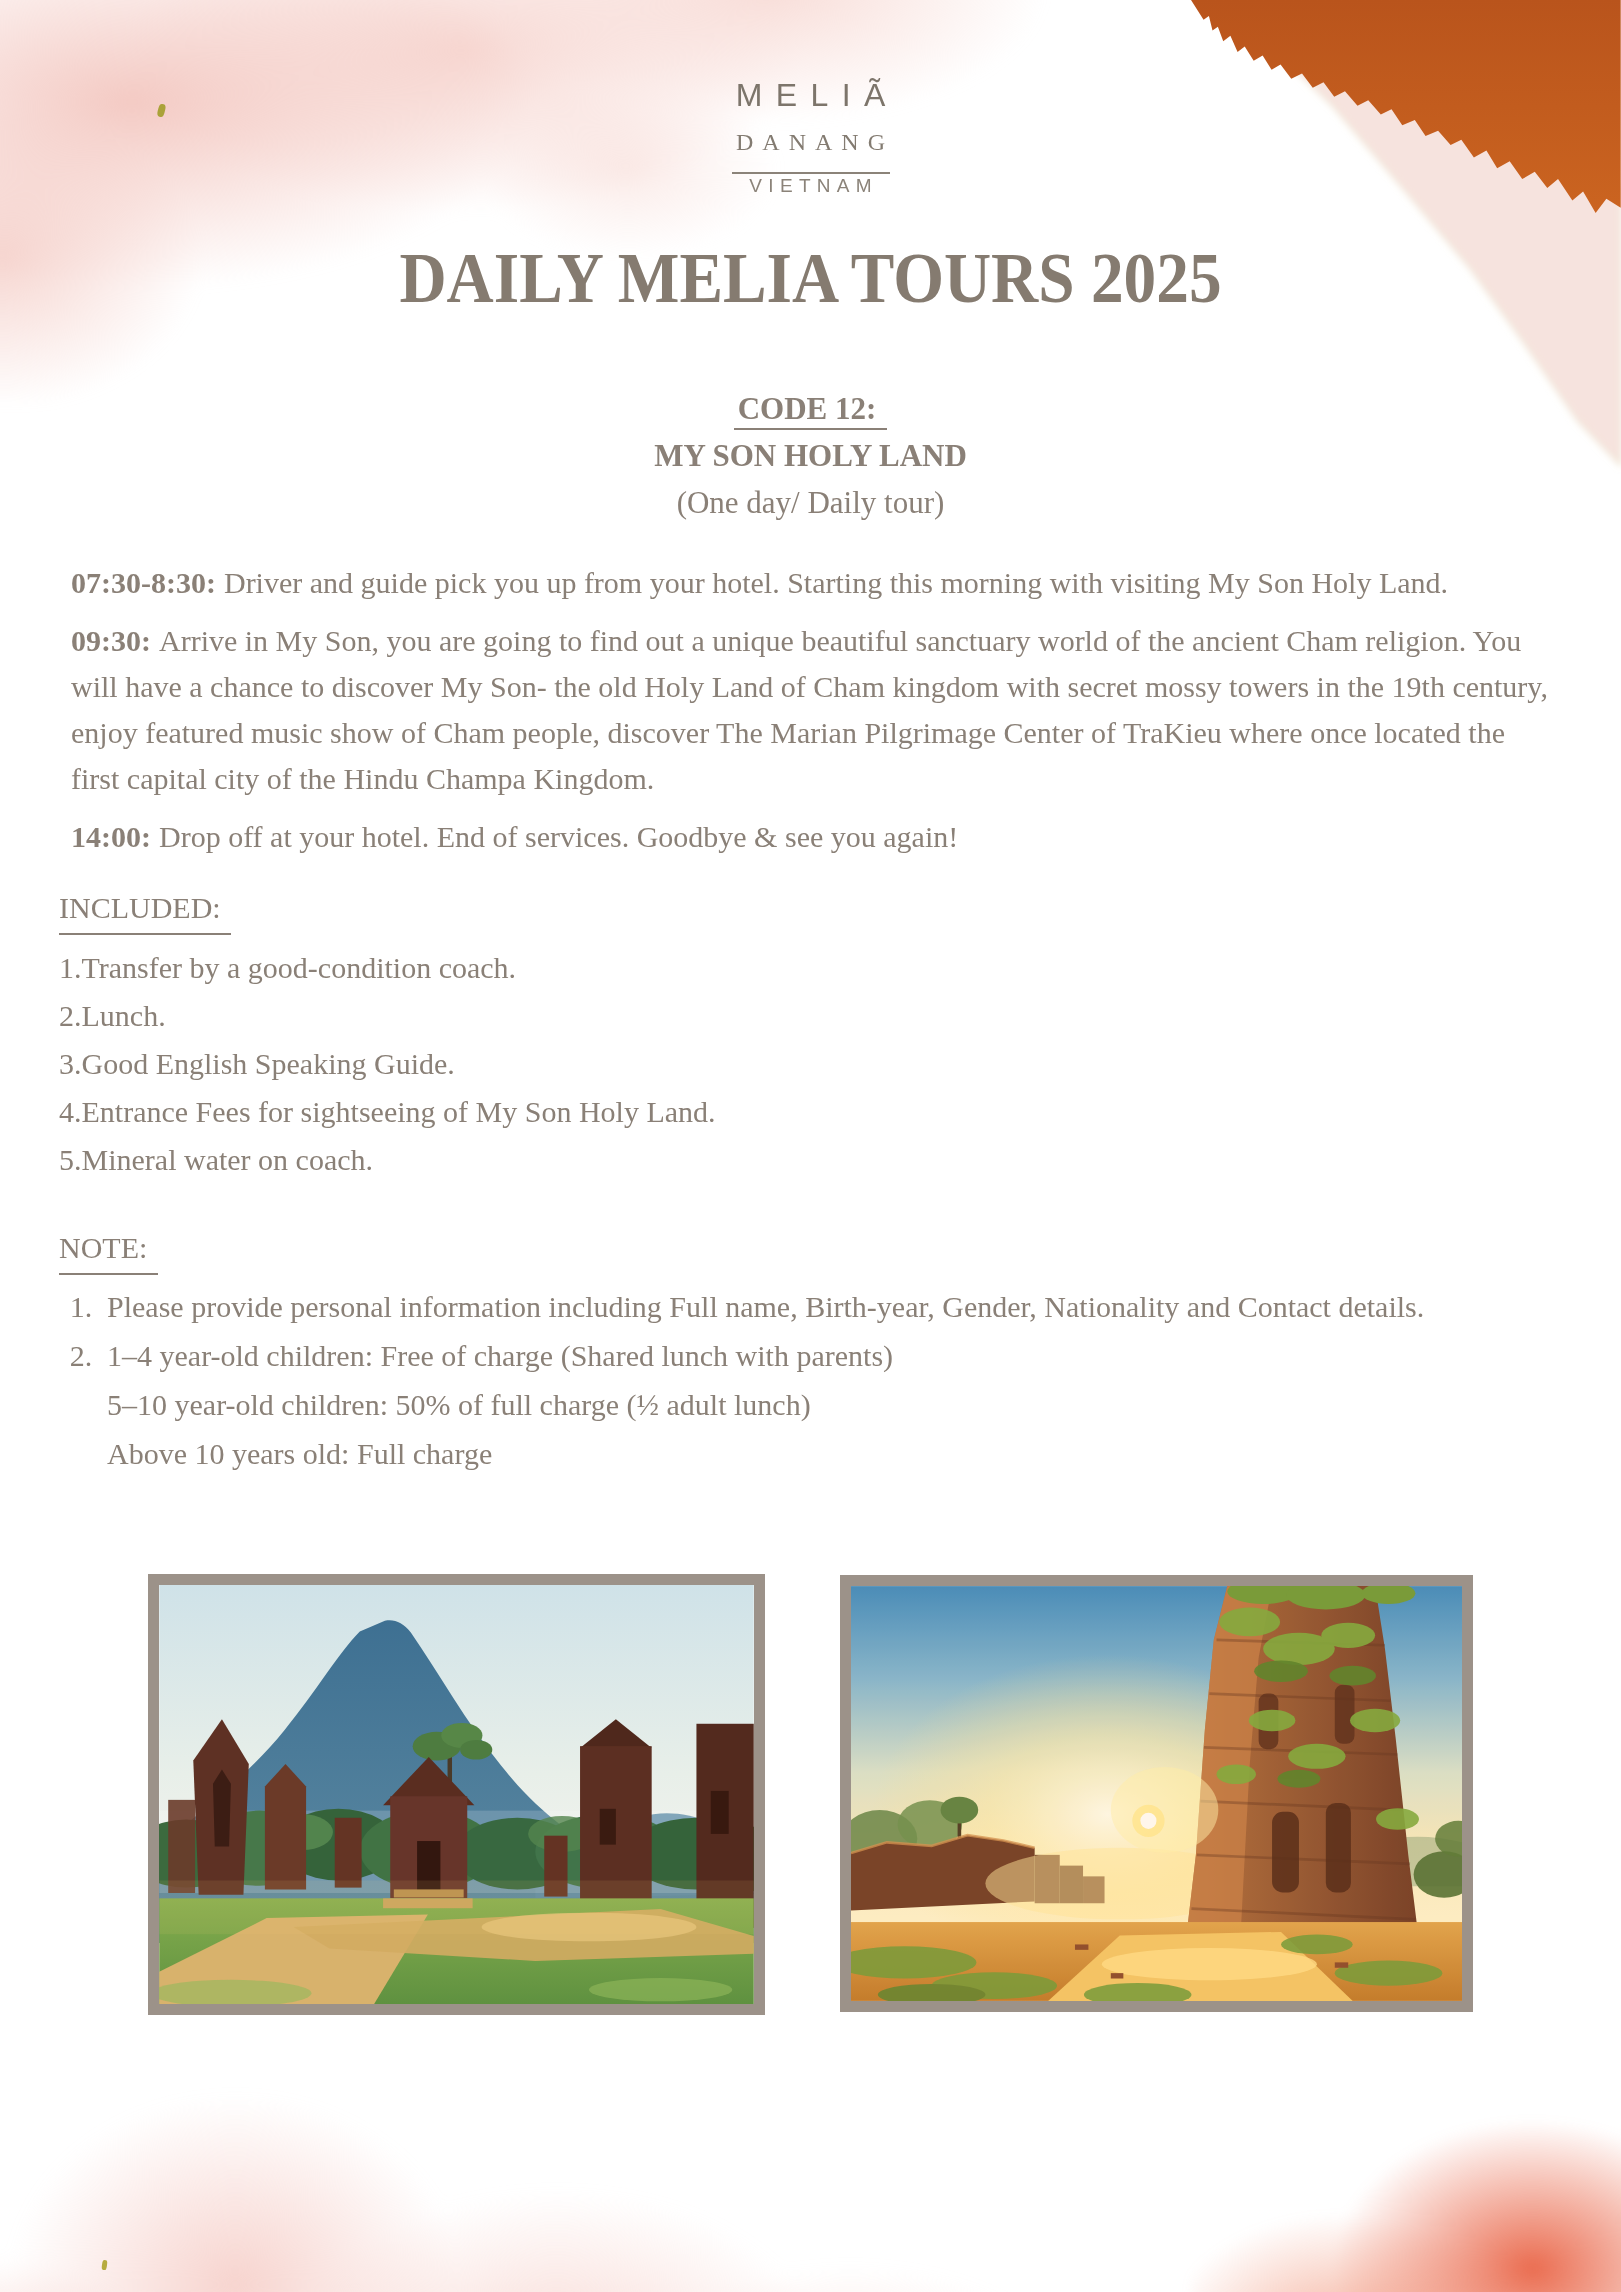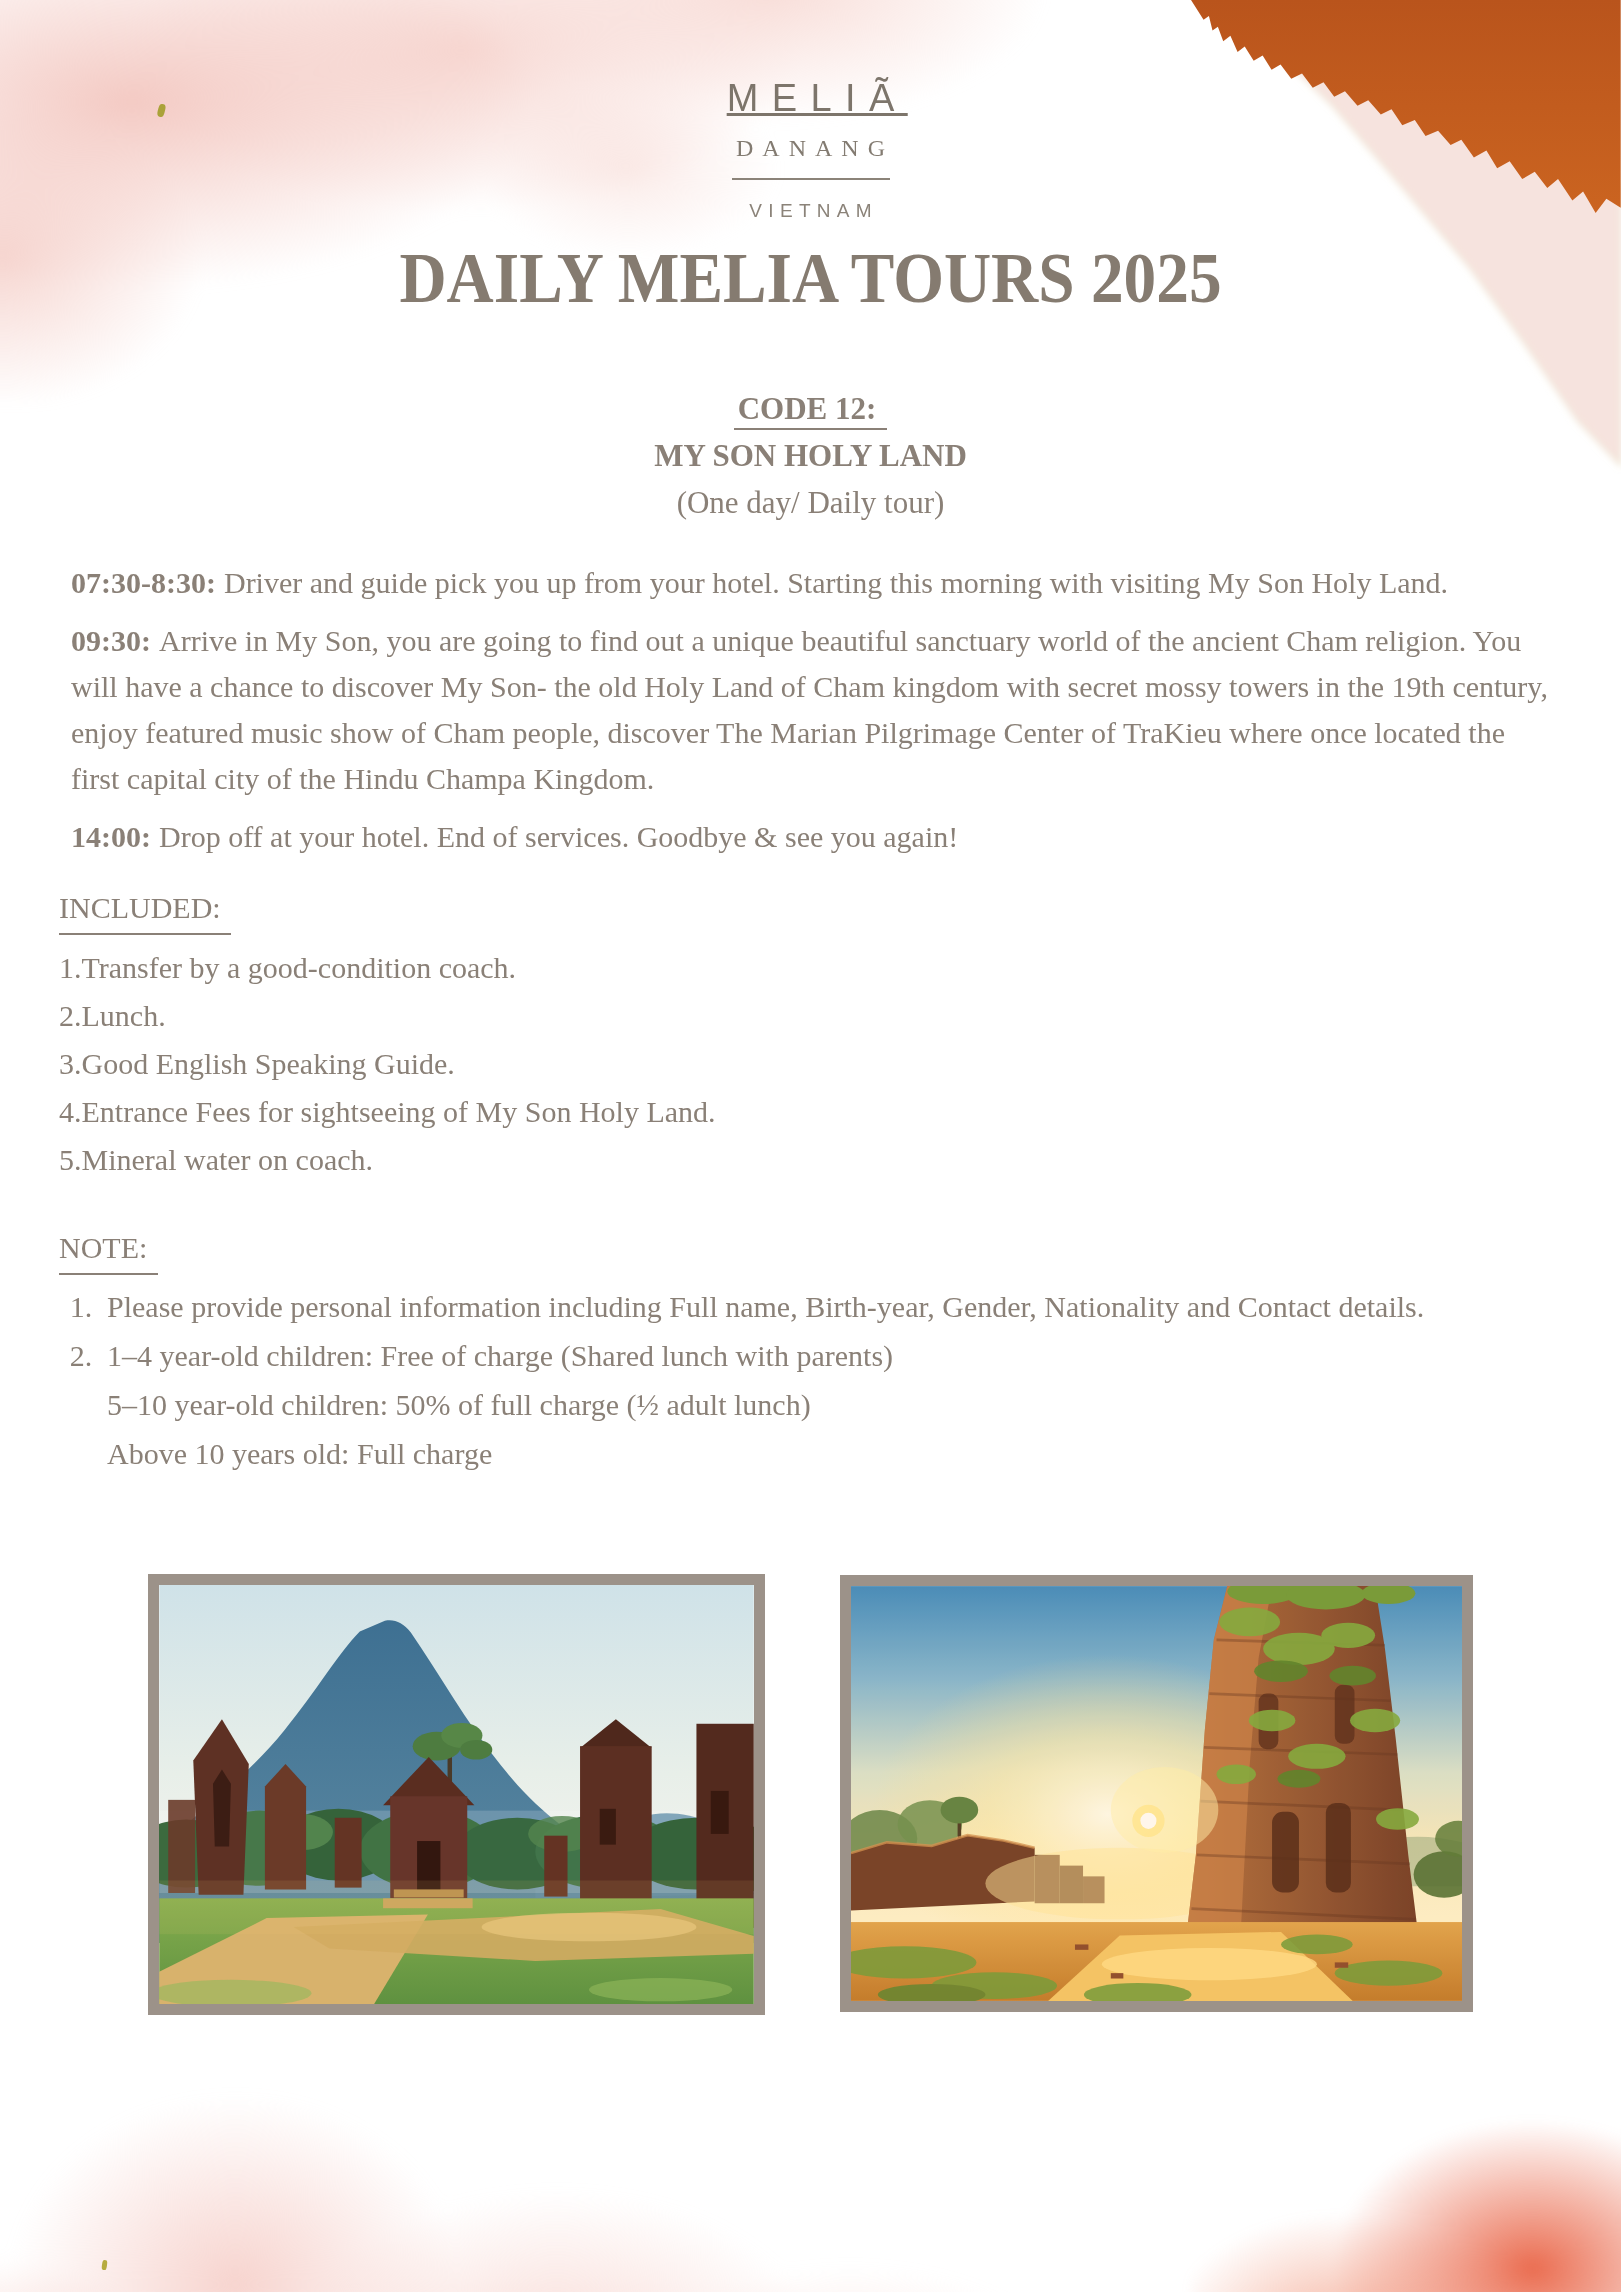--- a/index.html
+++ b/index.html
@@ -30,24 +30,24 @@
       radial-gradient(ellipse 251px 170px at 30% 86%, rgba(240,140,110,.65), rgba(240,140,110,0) 70%);
     filter:blur(5.4px);}
   .splash-tr{right:0;top:0;width:484px;height:555px;}
   .speck{position:absolute;border-radius:40%;}
   .speck-1{left:158px;top:104px;width:7.2px;height:12.5px;background:#aaa239;transform:rotate(14deg);}
   .speck-2{left:102px;top:2260px;width:4.5px;height:9.9px;background:#b7ab3f;transform:rotate(8deg);}
 
   
   .logo{position:absolute;top:77px;left:0;width:100%;text-align:center;
         font-family:"Liberation Sans",sans-serif;color:#7d756b;}
-  .logo-brand{font-size:38px;letter-spacing:13.4px;text-indent:13.4px;text-decoration:underline;}
+  .logo-brand{font-size:32px;letter-spacing:13.4px;text-indent:13.4px;}
   .logo-sub{margin-top:15px;font-size:24px;letter-spacing:9px;text-indent:9px;color:#837b71;font-family:Liberation Serif, serif;}
   .logo-divider{width:158px;height:1.8px;background:#8b8379;margin:16px auto 0;}
-  .logo-country{margin-top:20px;font-size:19px;letter-spacing:6.3px;text-indent:6.3px;color:#8b8379;}
+  .logo-country{margin-top:1px;font-size:19px;letter-spacing:6.3px;text-indent:6.3px;color:#8b8379;}
 
   .title{position:absolute;top:238px;left:0;width:100%;text-align:center;
          font-weight:700;font-size:71px;color:#857b70;transform:scaleX(.92);white-space:nowrap;}
 
   .code{position:absolute;top:385px;left:0;width:100%;text-align:center;
         font-size:31px;line-height:47px;}
   .bold{font-weight:700;}
   .u{border-bottom:2.7px solid currentColor;padding:0 10.7px 1.8px 3.6px;}
 
   

